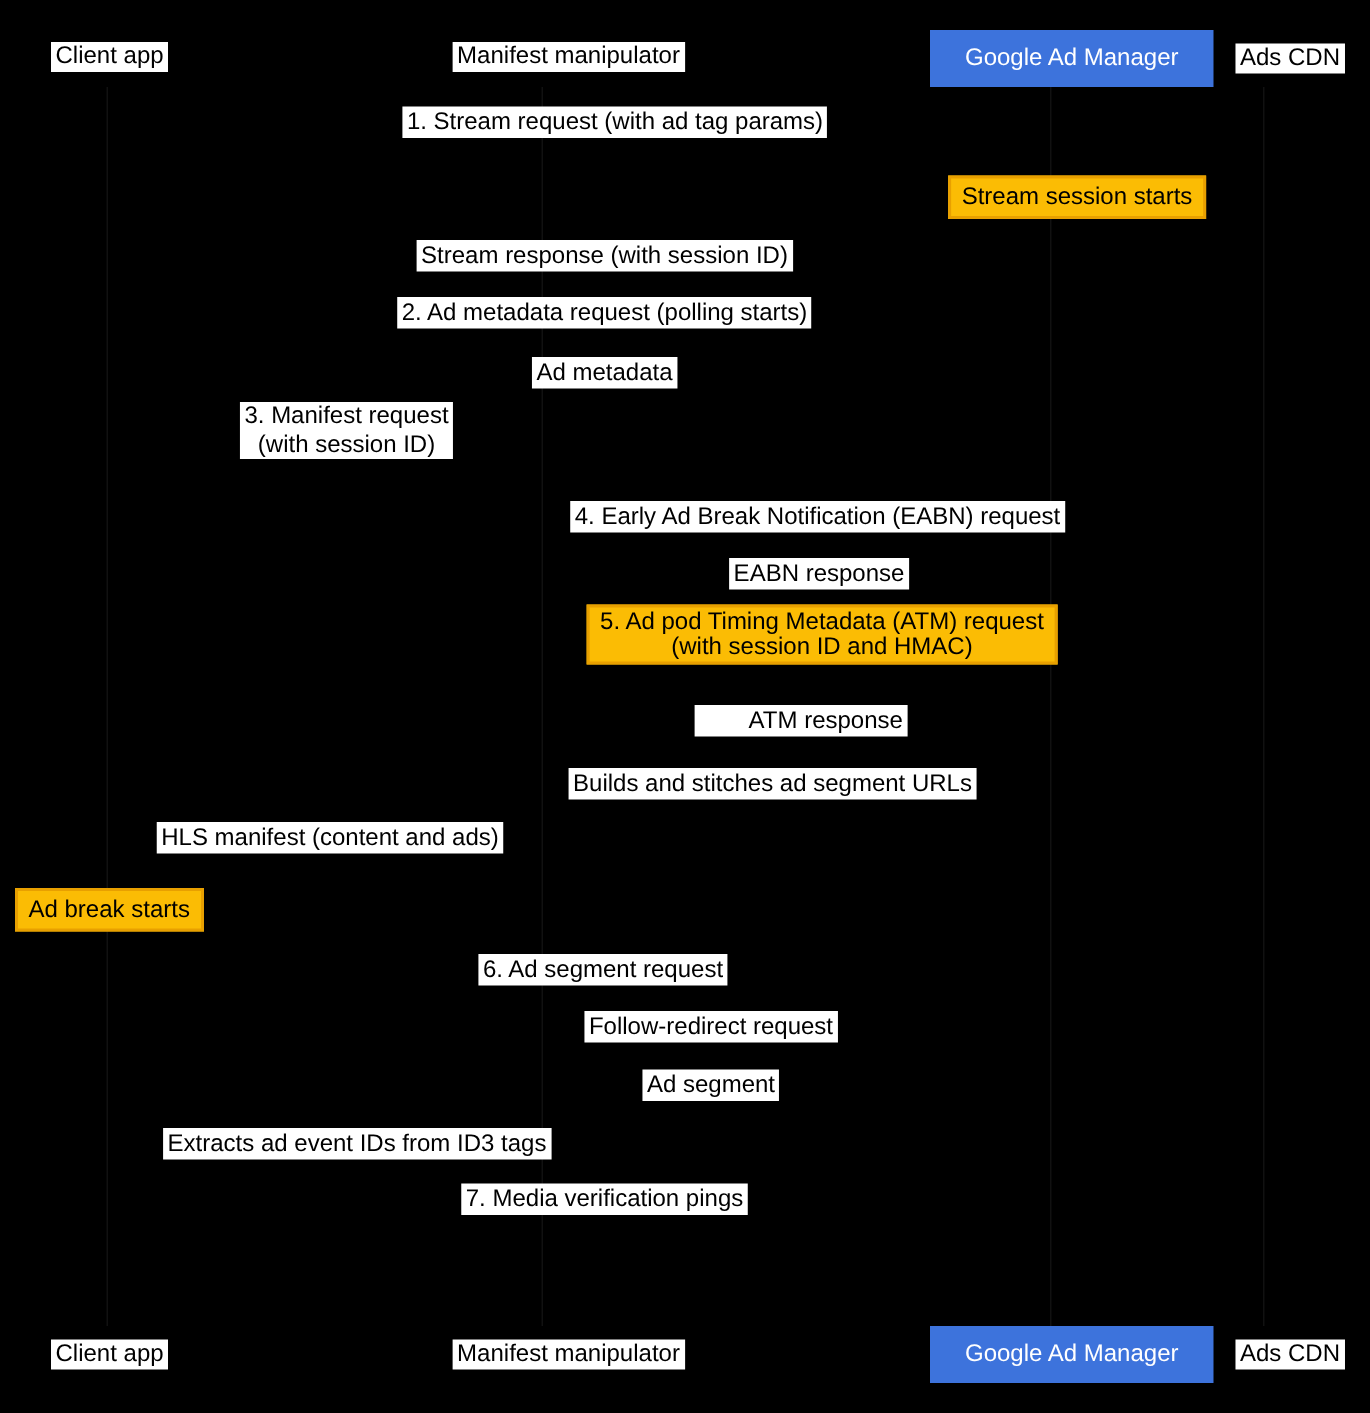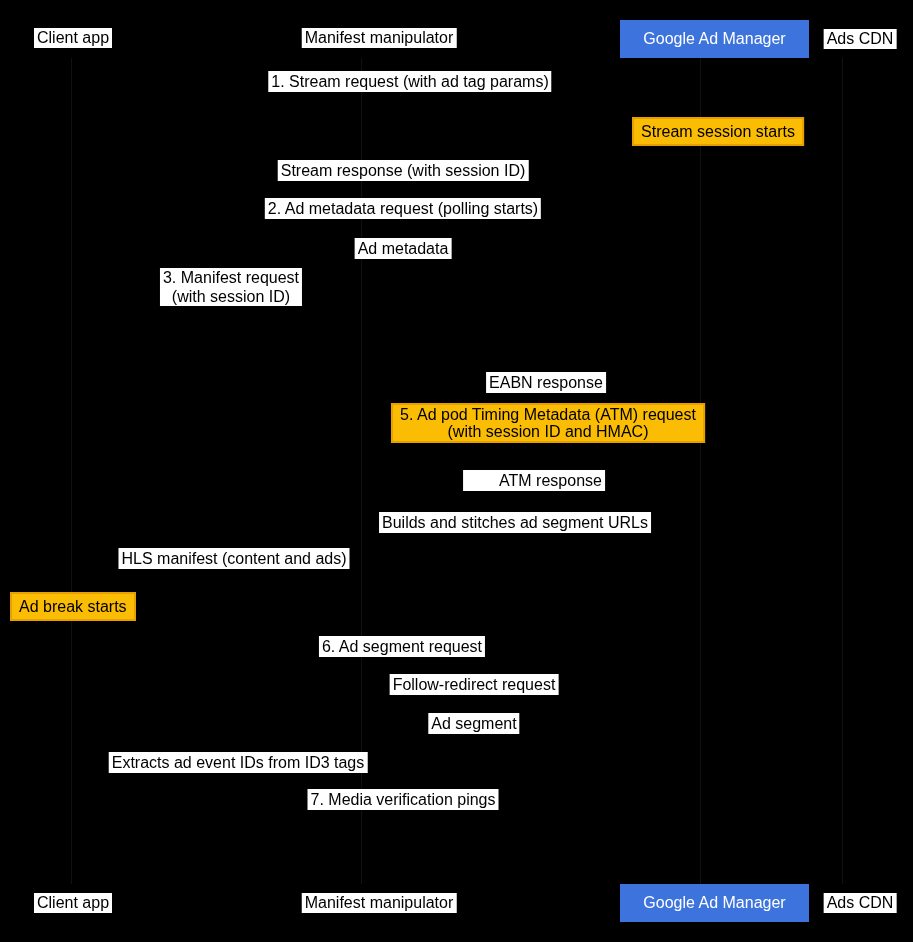--- a/index.html
+++ b/index.html
@@ -58,21 +58,21 @@
   .m2{left:700px;top:117px;}
   .m3{left:385px;top:160px;}
   .m4{left:385px;top:198px;}
   .m5{left:385px;top:238px;}
   .m6{left:213px;top:268px;}
   .m7{left:527px;top:334px;}
   .m8{left:528px;top:372px;}
   .m9{left:530px;top:403px;}
   .m10{left:516px;top:470px;padding-left:36px;}
   .m11{left:497px;top:512px;}
-  .m12{left:216px;top:548px;}
+  .m12{left:202px;top:548px;}
   .m13{left:10px;top:592px;}
   .m14{left:384px;top:636px;}
   .m15{left:456px;top:674px;}
   .m16{left:456px;top:713px;}
   .m17{left:220px;top:752px;}
   .m18{left:385px;top:789px;}
   .m19{left:10px;top:833px;}
   .p-client-bottom{left:34px;top:893px;}
   .p-mm-bottom{left:361px;top:893px;}
   .p-gam-bottom{left:620px;top:884px;}
@@ -97,20 +97,21 @@
   <div class="label center m3">Stream response (with session ID)</div>
   <div class="label note center m2">Stream session starts</div>
   <div class="label center m4">2. Ad metadata request (polling starts)</div>
   <div class="label center m5">Ad metadata</div>
 
   <div class="label center m6">
     <span class="line">3. Manifest request</span>
     <span class="line">(with session ID)</span>
   </div>
 
+  <div class="label center m7">4. Early Ad Break Notification (EABN) request</div>
   <div class="label center m8">EABN response</div>
 
   <div class="label note twoline center m9">
     <span class="line">5. Ad pod Timing Metadata (ATM) request</span>
     <span class="line">(with session ID and HMAC)</span>
   </div>
 
   <div class="label center m10">ATM response</div>
   <div class="label center m11">Builds and stitches ad segment URLs</div>
   <div class="label center m12">HLS manifest (content and ads)</div>

